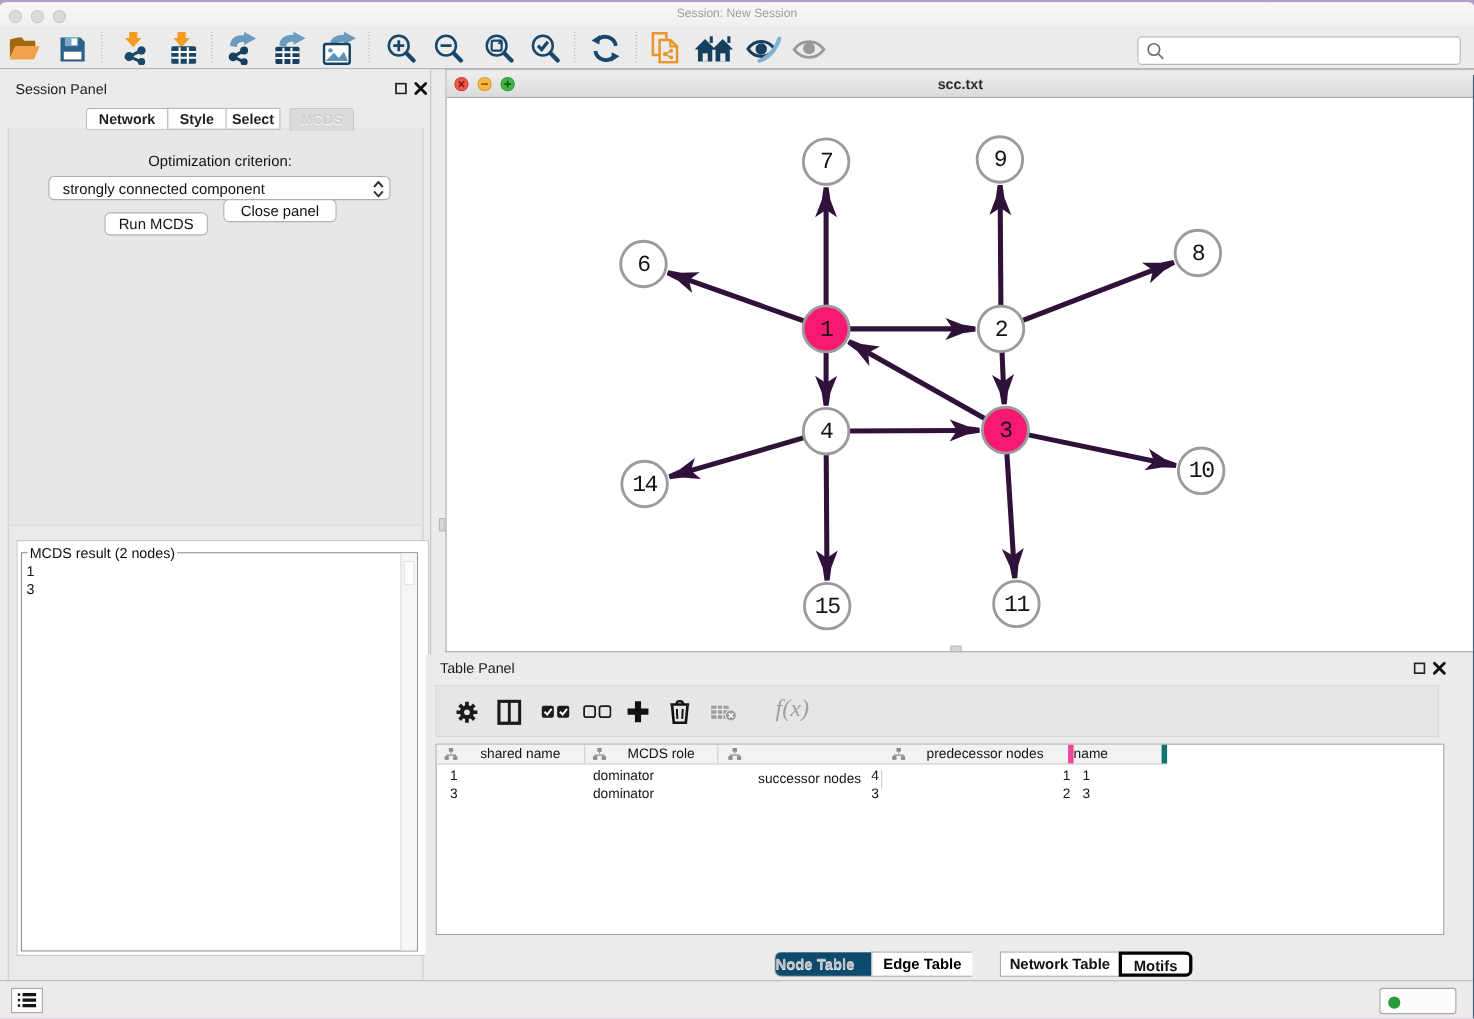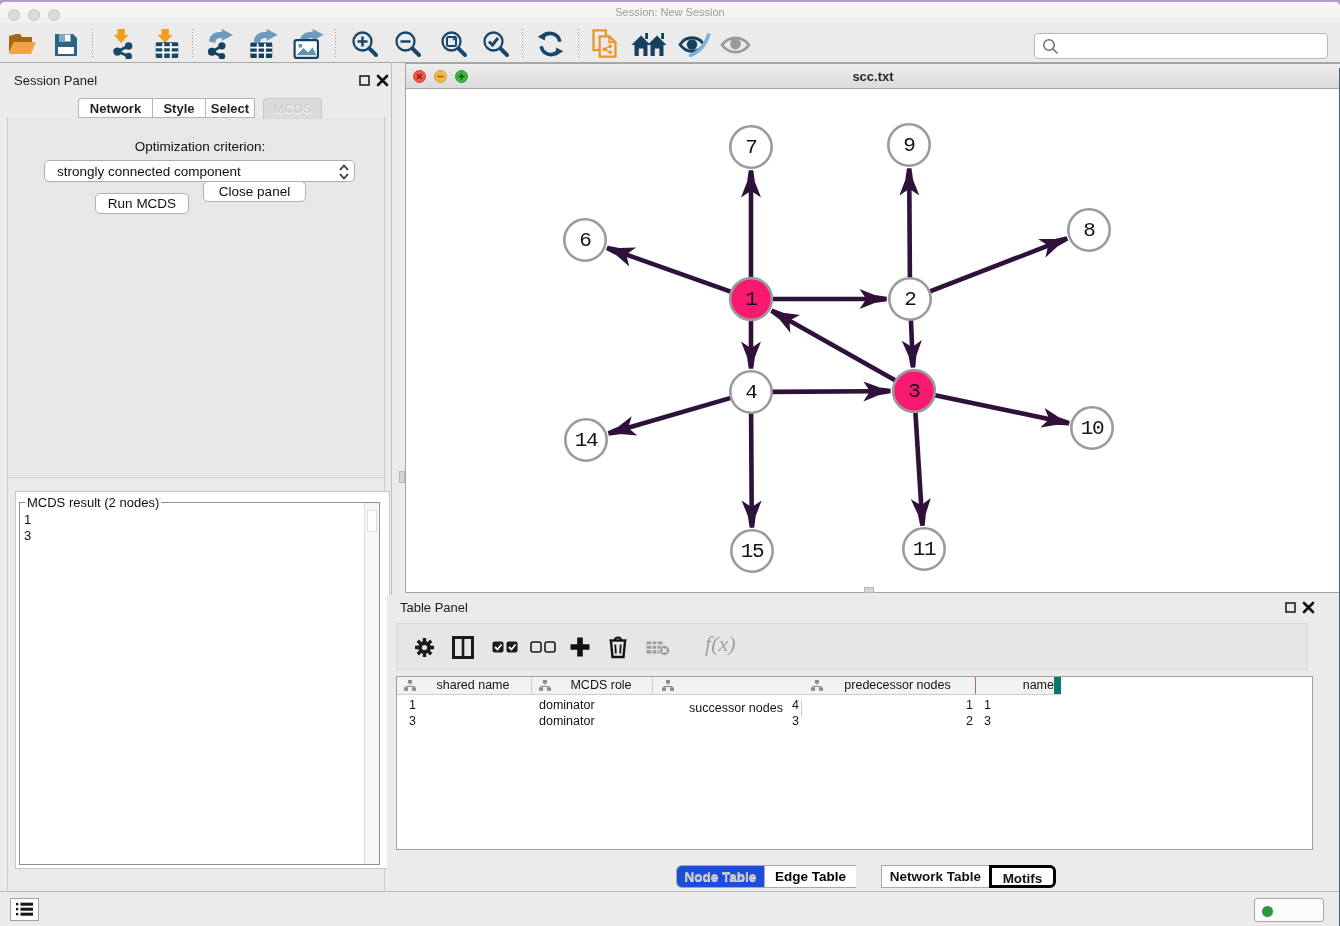--- a/index.html
+++ b/index.html
@@ -342,22 +342,22 @@
       <path d="M16.5,7.5 L20.5,11.5 M20.5,7.5 L16.5,11.5" stroke="#fff" stroke-width="1.4"></path>
     </svg>
     <div class="abs" style="left:285px;top:7px;font-family:'Liberation Serif',serif;font-style:italic;font-size:22px;color:#a2a1a2;margin-left:23px;"><i>f</i>(<i>x</i>)</div>
   </div>
 
   <div class="abs" style="left:9px;top:81px;width:917px;height:174px;background:#fff;border:1px solid #a2a1a2;">
     <div class="abs" style="left:0;top:0;width:664px;height:18px;background:#f3f2f3;border-bottom:1px solid #cfcecf;font-size:12.5px;color:#141414;">
       <div class="abs" style="left:0;top:0;width:135px;height:17px;border-right:1px solid #cfcecf;text-align:center;line-height:17px;padding-left:18px;">shared name</div>
       <div class="abs" style="left:135px;top:0;width:121px;height:17px;border-right:1px solid #cfcecf;text-align:center;line-height:17px;padding-left:18px;">MCDS role</div>
       <div class="abs" style="left:256px;top:0;width:149px;height:17px;border-right:1px solid #cfcecf;text-align:center;line-height:17px;padding-left:18px;margin-top:23px;">successor nodes</div>
-      <div class="abs" style="left:405px;top:0;width:174px;height:17px;border-right:1px solid #ec4899;text-align:center;line-height:17px;padding-left:18px;">predecessor nodes</div>
-      <div class="abs" style="left:579px;top:0;width:85px;height:17px;border-right:7px solid #0f766e;text-align:right;line-height:17px;">name</div>
+      <div class="abs" style="left:405px;top:0;width:174px;height:17px;border-right:5px solid #ec4899;text-align:center;line-height:17px;padding-left:18px;">predecessor nodes</div>
+      <div class="abs" style="left:579px;top:0;width:85px;height:17px;border-right:5px solid #0f766e;text-align:left;line-height:17px;">name</div>
       <svg class="abs treeic" style="left:7px;top:3px" width="12" height="11" viewBox="0 0 12 11">
             <g fill="#8c8b8c">
               <rect x="4" y="0" width="4" height="3.4"></rect>
               <rect x="0" y="7.4" width="4" height="3.4"></rect>
               <rect x="8" y="7.4" width="4" height="3.4"></rect>
               <path d="M5.5,3 h1 v2 h-1 z M1.5,6 h9 v1 h-9 z M1.5,6 h1 v2 h-1 z M9.5,6 h1 v2 h-1 z"></path>
             </g>
           </svg>
       <svg class="abs treeic" style="left:142px;top:3px" width="12" height="11" viewBox="0 0 12 11">
             <g fill="#8c8b8c">
@@ -387,21 +387,21 @@
     <div class="abs" style="left:0;top:18px;width:915px;font-size:12.5px;color:#141414;line-height:16px;">
       <div class="abs" style="left:12px;top:2px;">1<br>3</div>
       <div class="abs" style="left:142px;top:2px;">dominator<br>dominator</div>
       <div class="abs" style="left:256px;top:2px;width:146px;text-align:right;">4<br>3</div>
       <div class="abs" style="left:405px;top:2px;width:171px;text-align:right;">1<br>2</div>
       <div class="abs" style="left:587px;top:2px;">1<br>3</div>
     </div>
   </div>
 
   <div class="abs" style="left:289px;top:270px;height:23px;display:flex;font-size:13.5px;font-weight:bold;">
-    <div style="width:88px;background:#1d4ed8;border:1px solid #aaa9aa;border-right:none;border-radius:6px 0 0 6px;text-align:center;line-height:21px;color:#c3c2c3;text-shadow:0 1px 0 #f5f5f5;">Node Table</div>
+    <div style="width:88px;background:#0c4a6e;border:1px solid #aaa9aa;border-right:none;border-radius:6px 0 0 6px;text-align:left;line-height:21px;color:#c3c2c3;text-shadow:0 1px 0 #f5f5f5;margin-left:28px;">Node Table</div>
     <div style="width:92px;background:#fff;border:1px solid #aaa9aa;border-right:none;text-align:center;line-height:21px;color:#000000;">Edge Table</div>
     <div style="width:108px;background:#fff;border:1px solid #aaa9aa;border-right:none;text-align:center;line-height:21px;color:#111;margin-left:25px;">Network Table</div>
     <div style="width:67px;background:#fff;border:3px solid #000000;border-radius:0 6px 6px 0;text-align:center;line-height:21px;color:#111;">Motifs</div>
   </div>
 </div>
 
 <div class="abs" style="left:0;top:889px;width:1340px;height:35px;background:#ecebec;border-top:1px solid #bcbbbc;">
   <div class="abs" style="left:10px;top:6px;width:29px;height:23px;background:#fdfdfd;border:1px solid #a5a4a5;">
     <svg width="17" height="15" viewBox="0 0 17 15" style="position:absolute;left:5px;top:3px">
       <g fill="#151515">

